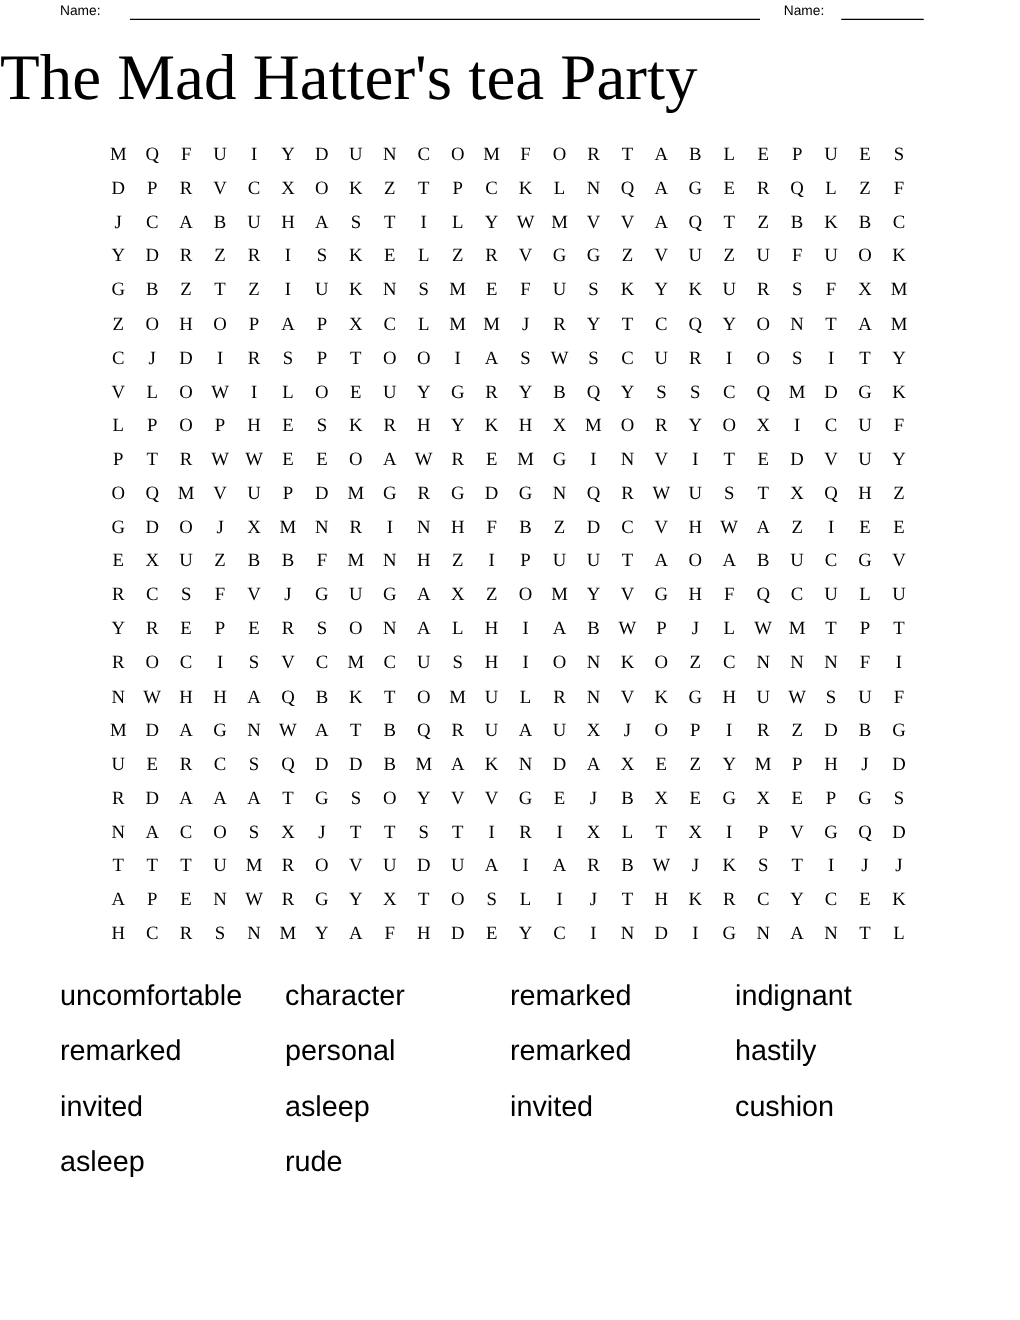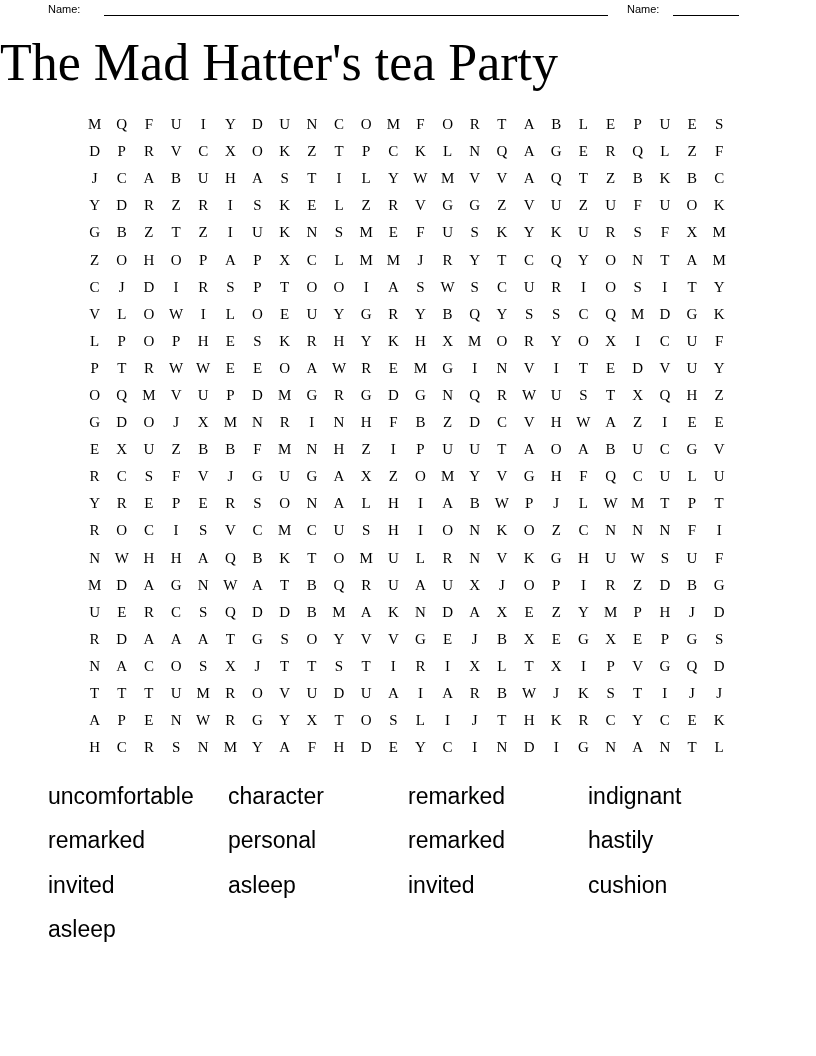--- a/index.html
+++ b/index.html
@@ -631,13 +631,14 @@
     <span class="word">indignant</span>
     <span class="word">remarked</span>
     <span class="word">personal</span>
     <span class="word">remarked</span>
     <span class="word">hastily</span>
     <span class="word">invited</span>
     <span class="word">asleep</span>
     <span class="word">invited</span>
     <span class="word">cushion</span>
     <span class="word">asleep</span>
+    <span class="word">rude</span>
   </div>
 
 </body></html>

